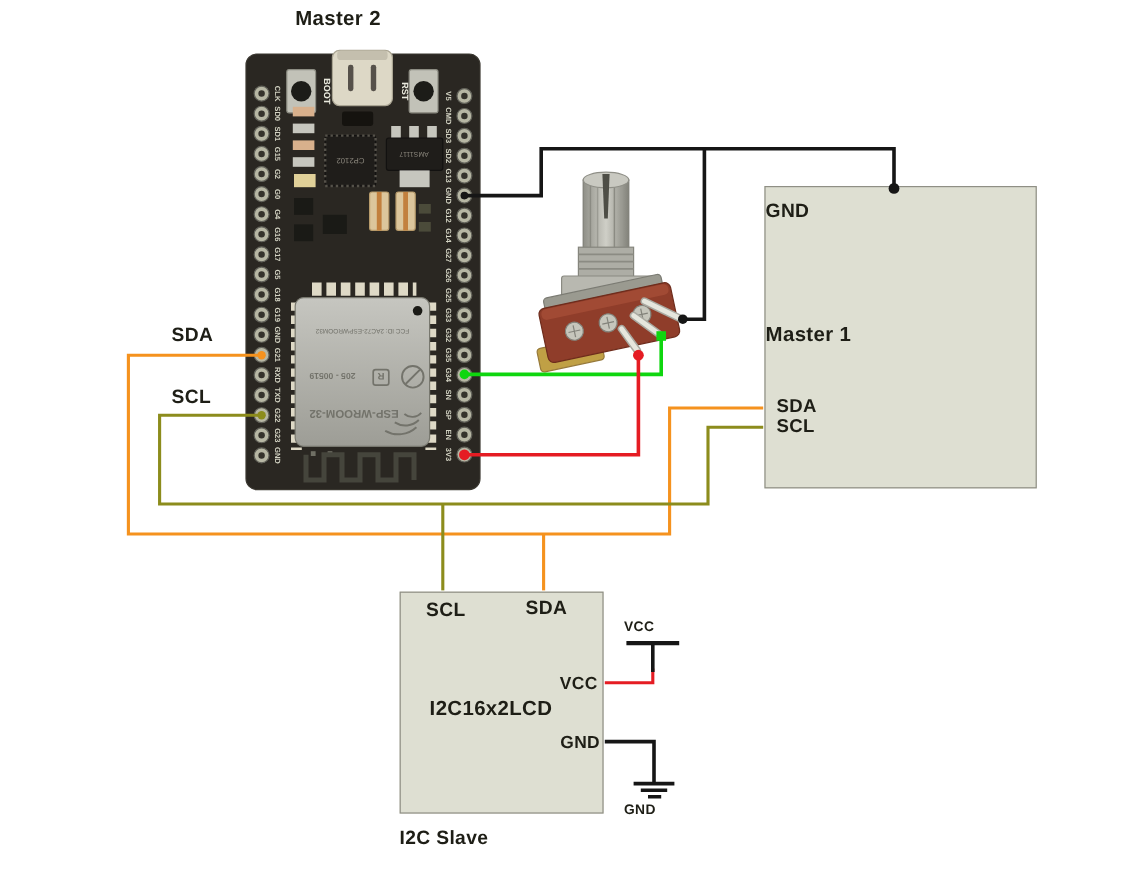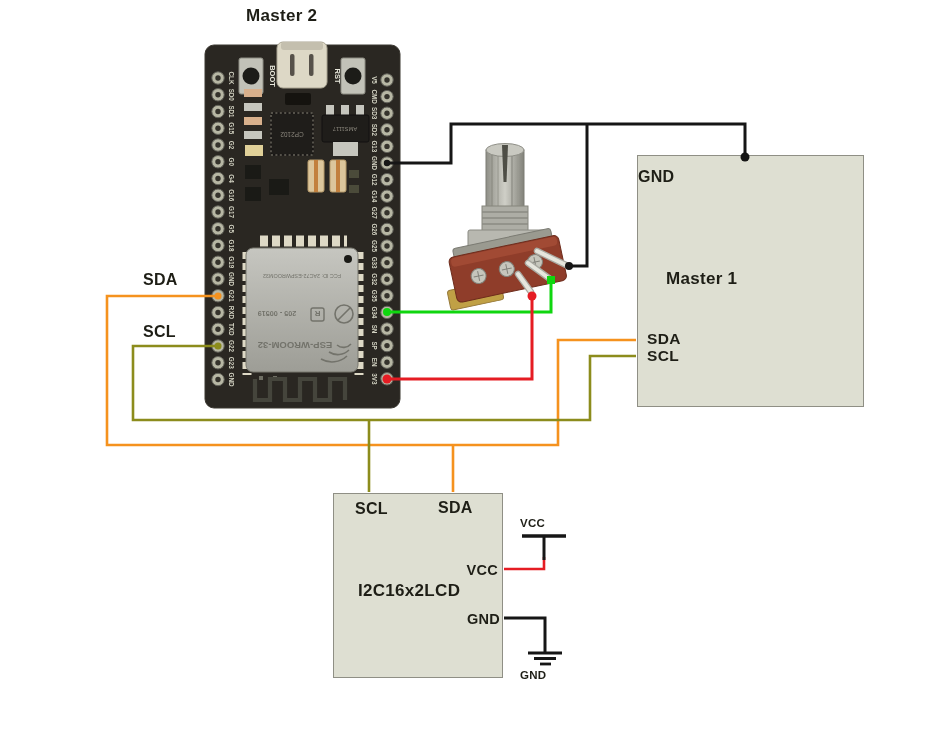--- a/index.html
+++ b/index.html
@@ -25,34 +25,35 @@
   .wire{fill:none;stroke-width:3;}
   .wire-thin{fill:none;stroke-width:2.6;}
 </style>
 </head>
 <body>
 
 <div id="canvas">
 
   <div class="box" style="left:637px;top:155px;width:227px;height:252px;">
     <div class="abs lbl t16 center" style="left:0;top:12px;width:100%;">GND</div>
-    <div class="abs lbl t17 center" style="left:0;top:113px;width:100%;padding-left:28px;">Master 1</div>
+    <div class="abs lbl t17 center" style="left:0;top:113px;width:100%;">Master 1</div>
     <div class="abs lbl t15" style="left:9px;top:174px;">SDA</div>
     <div class="abs lbl t15" style="left:9px;top:191px;">SCL</div>
   </div>
 
   <div class="box" style="left:333px;top:493px;width:170px;height:185px;">
     <div class="abs lbl t16" style="left:21px;top:6px;">SCL</div>
     <div class="abs lbl t16" style="left:104px;top:5px;">SDA</div>
     <div class="abs lbl t17" style="left:24px;top:87px;text-align:right;">I2C16x2LCD</div>
     <div class="abs lbl t14" style="right:4px;top:68px;">VCC</div>
     <div class="abs lbl t14" style="right:2px;top:117px;">GND</div>
   </div>
 
   <div class="abs lbl t17 center" style="left:246px;top:6px;width:120px;">Master 2</div>
+  <div class="abs lbl t16 center" style="left:333px;top:690px;width:170px;">I2C Slave</div>
   <div class="abs lbl t16" style="left:143px;top:271px;">SDA</div>
   <div class="abs lbl t16" style="left:143px;top:323px;">SCL</div>
   <div class="abs lbl t11 center" style="left:520px;top:517px;width:50px;">VCC</div>
   <div class="abs lbl t11 center" style="left:520px;top:669px;width:50px;">GND</div>
 
   <svg style="left:205px;top:45px;" width="195" height="363" viewBox="0 0 195 363">
     <defs>
       <linearGradient id="gshield" x1="0" y1="0" x2="0" y2="1">
         <stop offset="0" stop-color="#c6c6c0"></stop>
           <stop offset="1" stop-color="#9d9d96"></stop>

